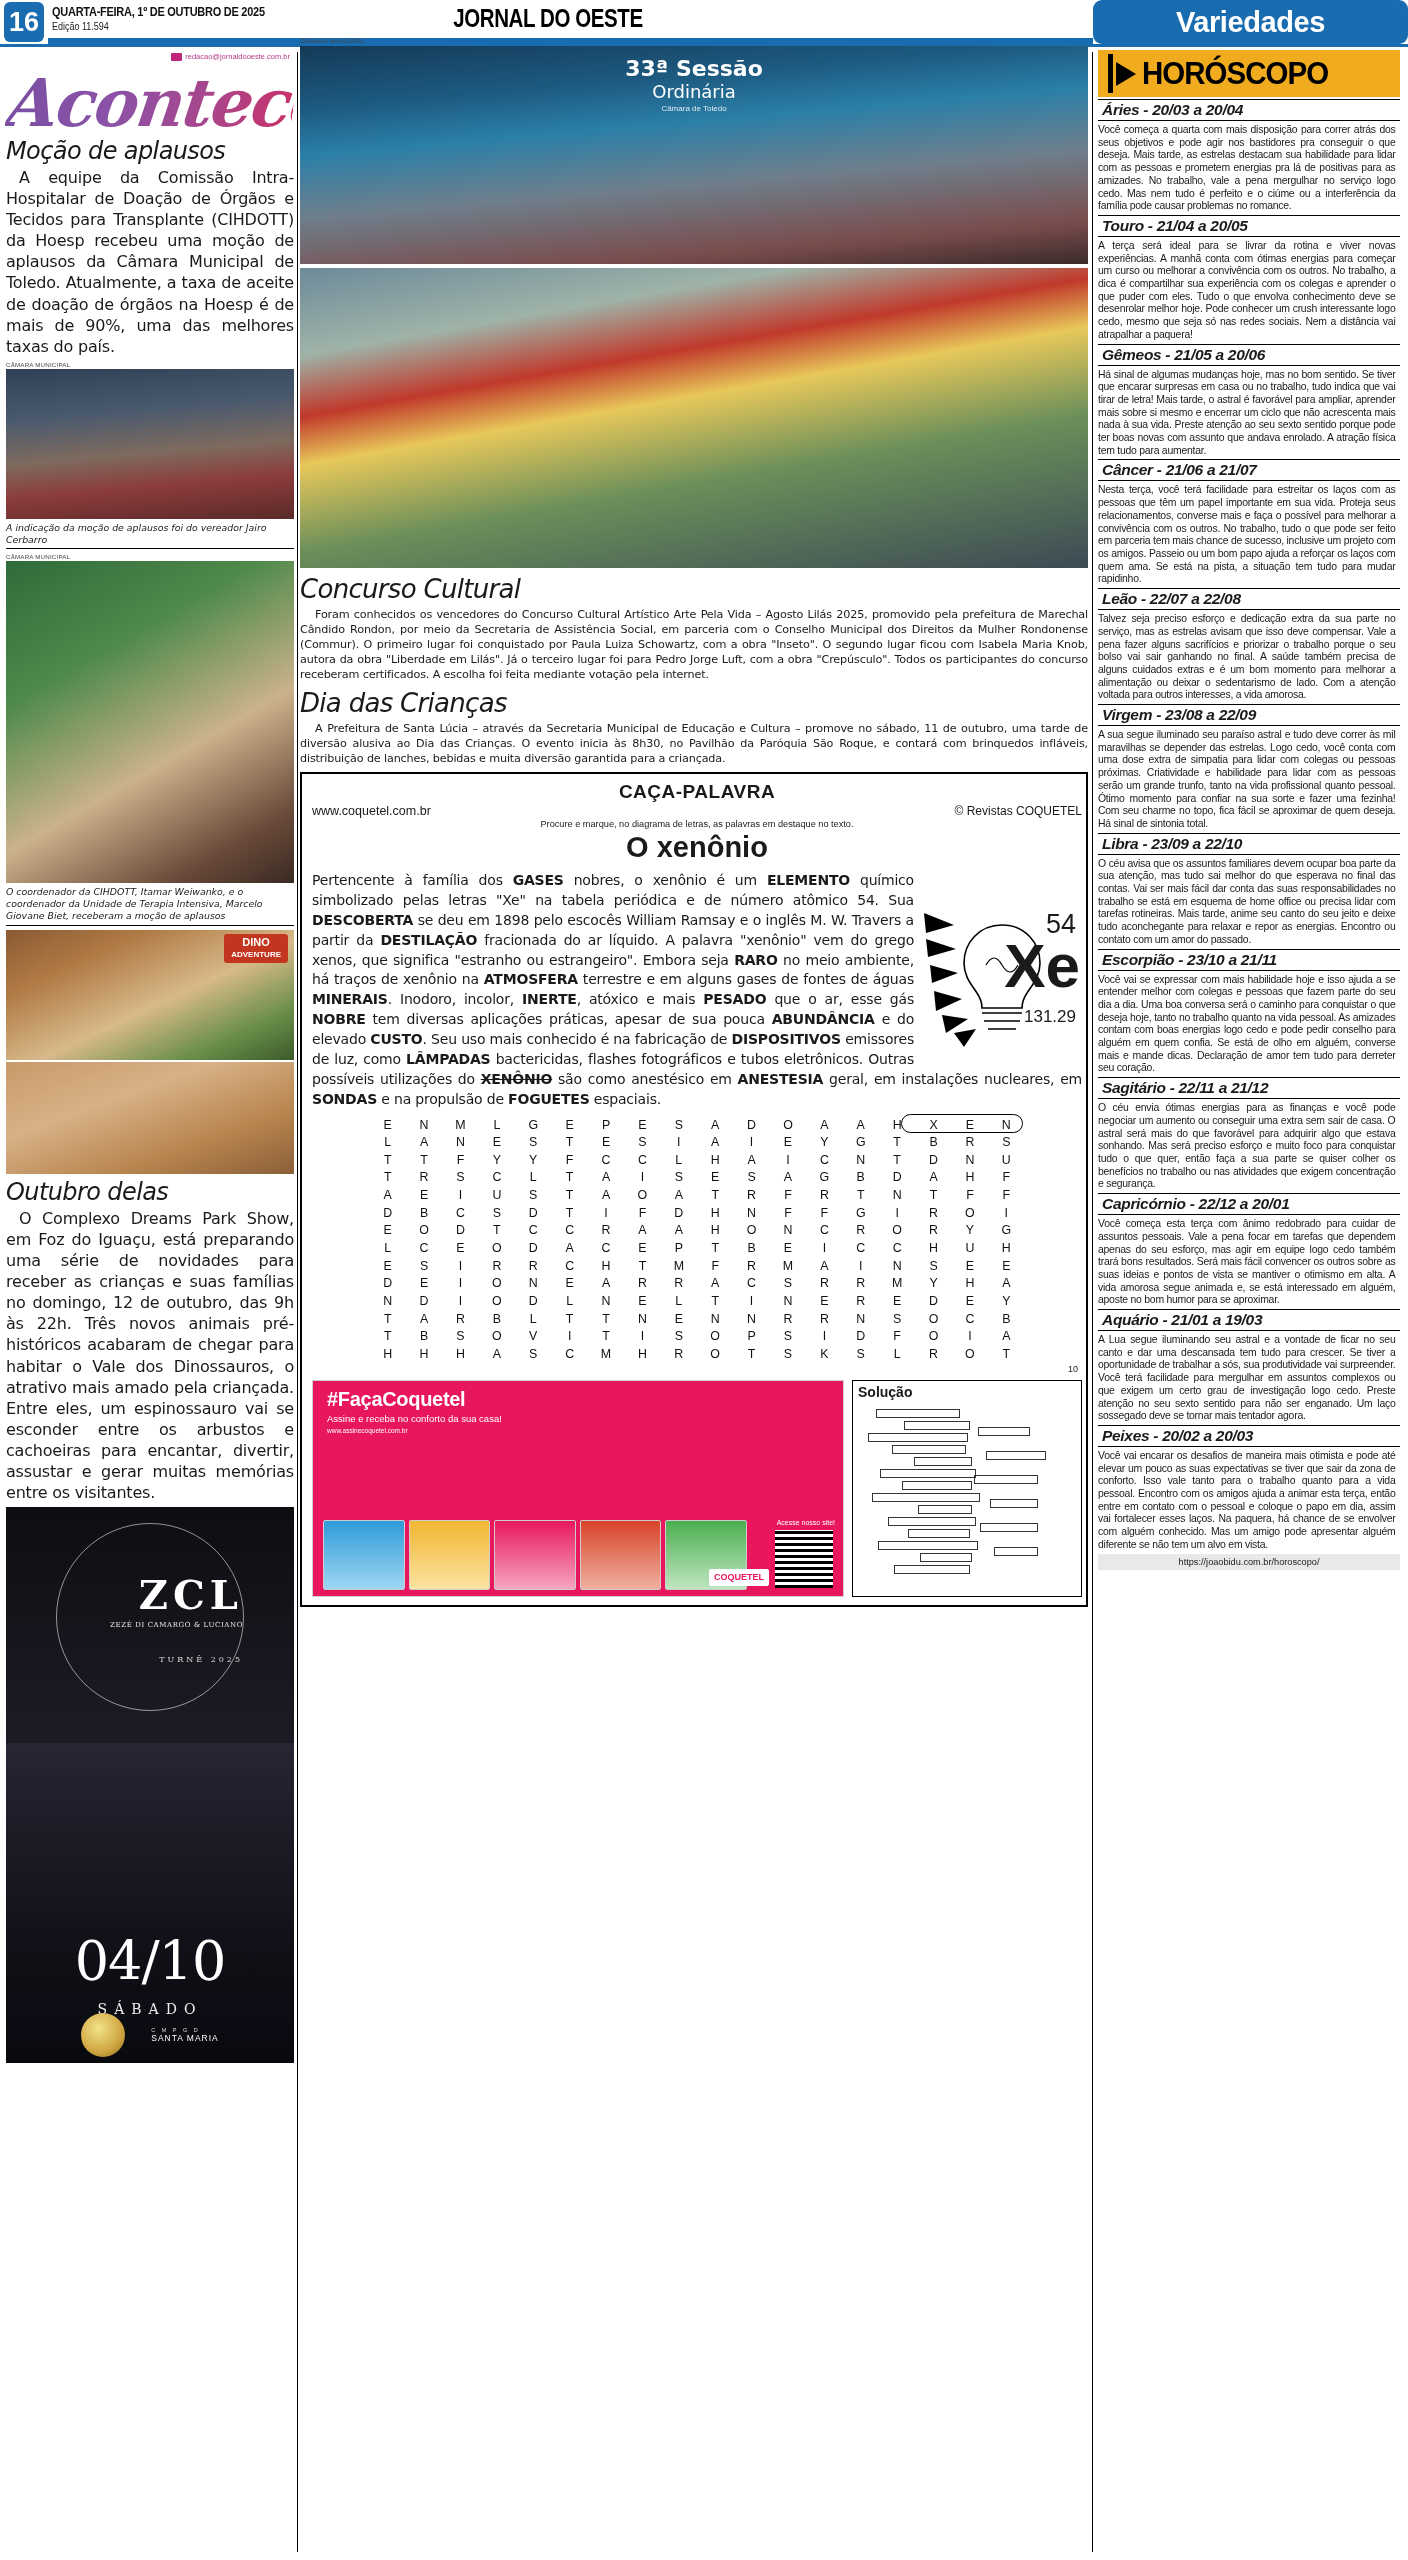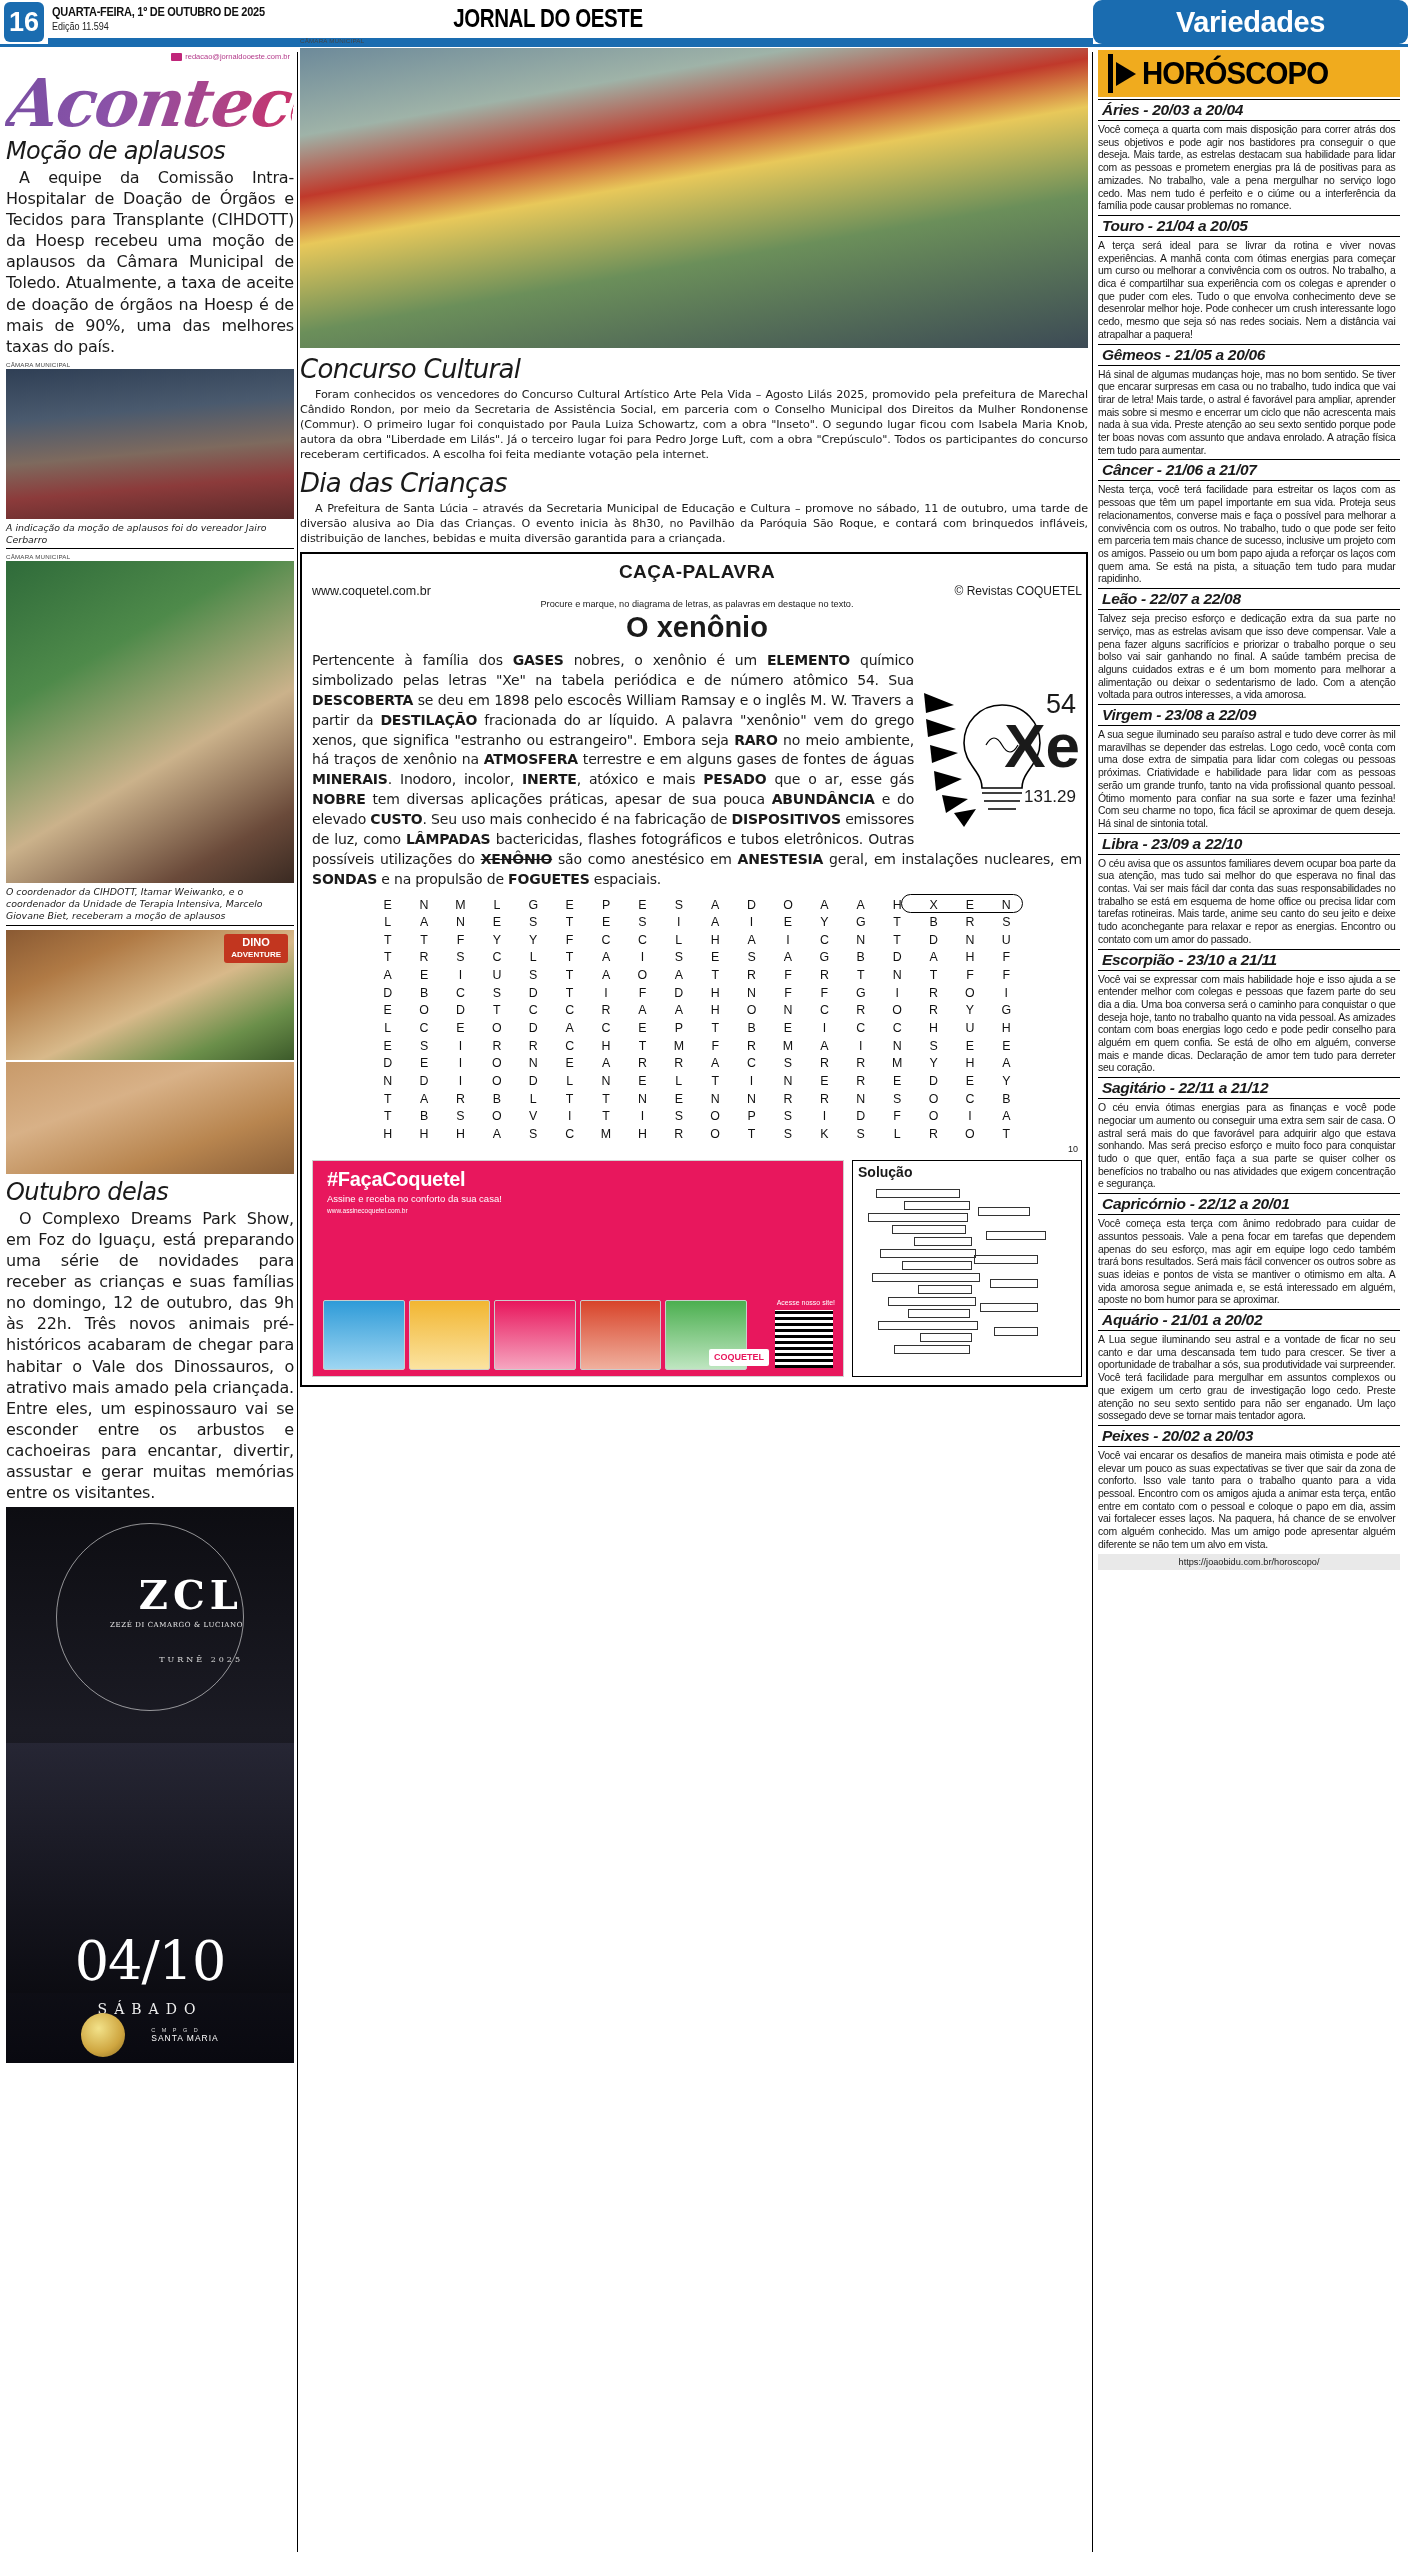--- a/index.html
+++ b/index.html
@@ -321,20 +321,27 @@
         <div class="zcl-santa">SANTA MARIA</div>
       </div>
     </div>
   </div>
 </div>
 
 <div style="position:absolute;left:300px;top:34px;width:788px;">
 
   <div class="credit" style="margin-bottom:2px;">CÂMARA MUNICIPAL</div>
 
+  <div class="photo ph-session" style="height:218px;">
+    <div class="sess-banner">
+      <div class="sess-n">33ª Sessão</div>
+      <div class="sess-o">Ordinária</div>
+      <div style="font-size:8px;opacity:.85;margin-top:2px;">Câmara de Toledo</div>
+    </div>
+  </div>
 
   <div class="photo ph-group" style="height:300px;margin-top:4px;"></div>
 
   <h2 class="mid-title">Concurso Cultural</h2>
   <p class="mid-body">Foram conhecidos os vencedores do Concurso Cultural Artístico Arte Pela Vida – Agosto Lilás 2025, promovido pela prefeitura de Marechal Cândido Rondon, por meio da Secretaria de Assistência Social, em parceria com o Conselho Municipal dos Direitos da Mulher Rondonense (Commur). O primeiro lugar foi conquistado por Paula Luiza Schowartz, com a obra "Inseto". O segundo lugar ficou com Isabela Maria Knob, autora da obra "Liberdade em Lilás". Já o terceiro lugar foi para Pedro Jorge Luft, com a obra "Crepúsculo". Todos os participantes do concurso receberam certificados. A escolha foi feita mediante votação pela internet.</p>
 
   <h2 class="mid-title">Dia das Crianças</h2>
   <p class="mid-body">A Prefeitura de Santa Lúcia – através da Secretaria Municipal de Educação e Cultura – promove no sábado, 11 de outubro, uma tarde de diversão alusiva ao Dia das Crianças. O evento inicia às 8h30, no Pavilhão da Paróquia São Roque, e contará com brinquedos infláveis, distribuição de lanches, bebidas e muita diversão garantida para a criançada.</p>
 
   <div class="puzzle">
@@ -716,21 +723,21 @@
       </div>
       <div class="sign">
         <div class="sign-name">Sagitário - 22/11 a 21/12</div>
         <div class="sign-text">O céu envia ótimas energias para as finanças e você pode negociar um aumento ou conseguir uma extra sem sair de casa. O astral será mais do que favorável para adquirir algo que estava sonhando. Mas será preciso esforço e muito foco para conquistar tudo o que quer, então faça a sua parte se quiser colher os benefícios no trabalho ou nas atividades que exigem concentração e segurança.</div>
       </div>
       <div class="sign">
         <div class="sign-name">Capricórnio - 22/12 a 20/01</div>
         <div class="sign-text">Você começa esta terça com ânimo redobrado para cuidar de assuntos pessoais. Vale a pena focar em tarefas que dependem apenas do seu esforço, mas agir em equipe logo cedo também trará bons resultados. Será mais fácil convencer os outros sobre as suas ideias e pontos de vista se mantiver o otimismo em alta. A vida amorosa segue animada e, se está interessado em alguém, aposte no bom humor para se aproximar.</div>
       </div>
       <div class="sign">
-        <div class="sign-name">Aquário - 21/01 a 20/02</div>
+        <div class="sign-name">Aquário - 21/01 a 19/03</div>
         <div class="sign-text">A Lua segue iluminando seu astral e a vontade de ficar no seu canto e dar uma descansada tem tudo para crescer. Se tiver a oportunidade de trabalhar a sós, sua produtividade vai surpreender. Você terá facilidade para mergulhar em assuntos complexos ou que exigem um certo grau de investigação logo cedo. Preste atenção no seu sexto sentido para não ser enganado. Um laço sossegado deve se tornar mais tentador agora.</div>
       </div>
       <div class="sign">
         <div class="sign-name">Peixes - 20/02 a 20/03</div>
         <div class="sign-text">Você vai encarar os desafios de maneira mais otimista e pode até elevar um pouco as suas expectativas se tiver que sair da zona de conforto. Isso vale tanto para o trabalho quanto para a vida pessoal. Encontro com os amigos ajuda a animar esta terça, então entre em contato com o pessoal e coloque o papo em dia, assim vai fortalecer esses laços. Na paquera, há chance de se envolver com alguém conhecido. Mas um amigo pode apresentar alguém diferente se não tem um alvo em vista.</div>
       </div>
     </div>
   <div class="horo-src">https://joaobidu.com.br/horoscopo/</div>
 </div>
 

